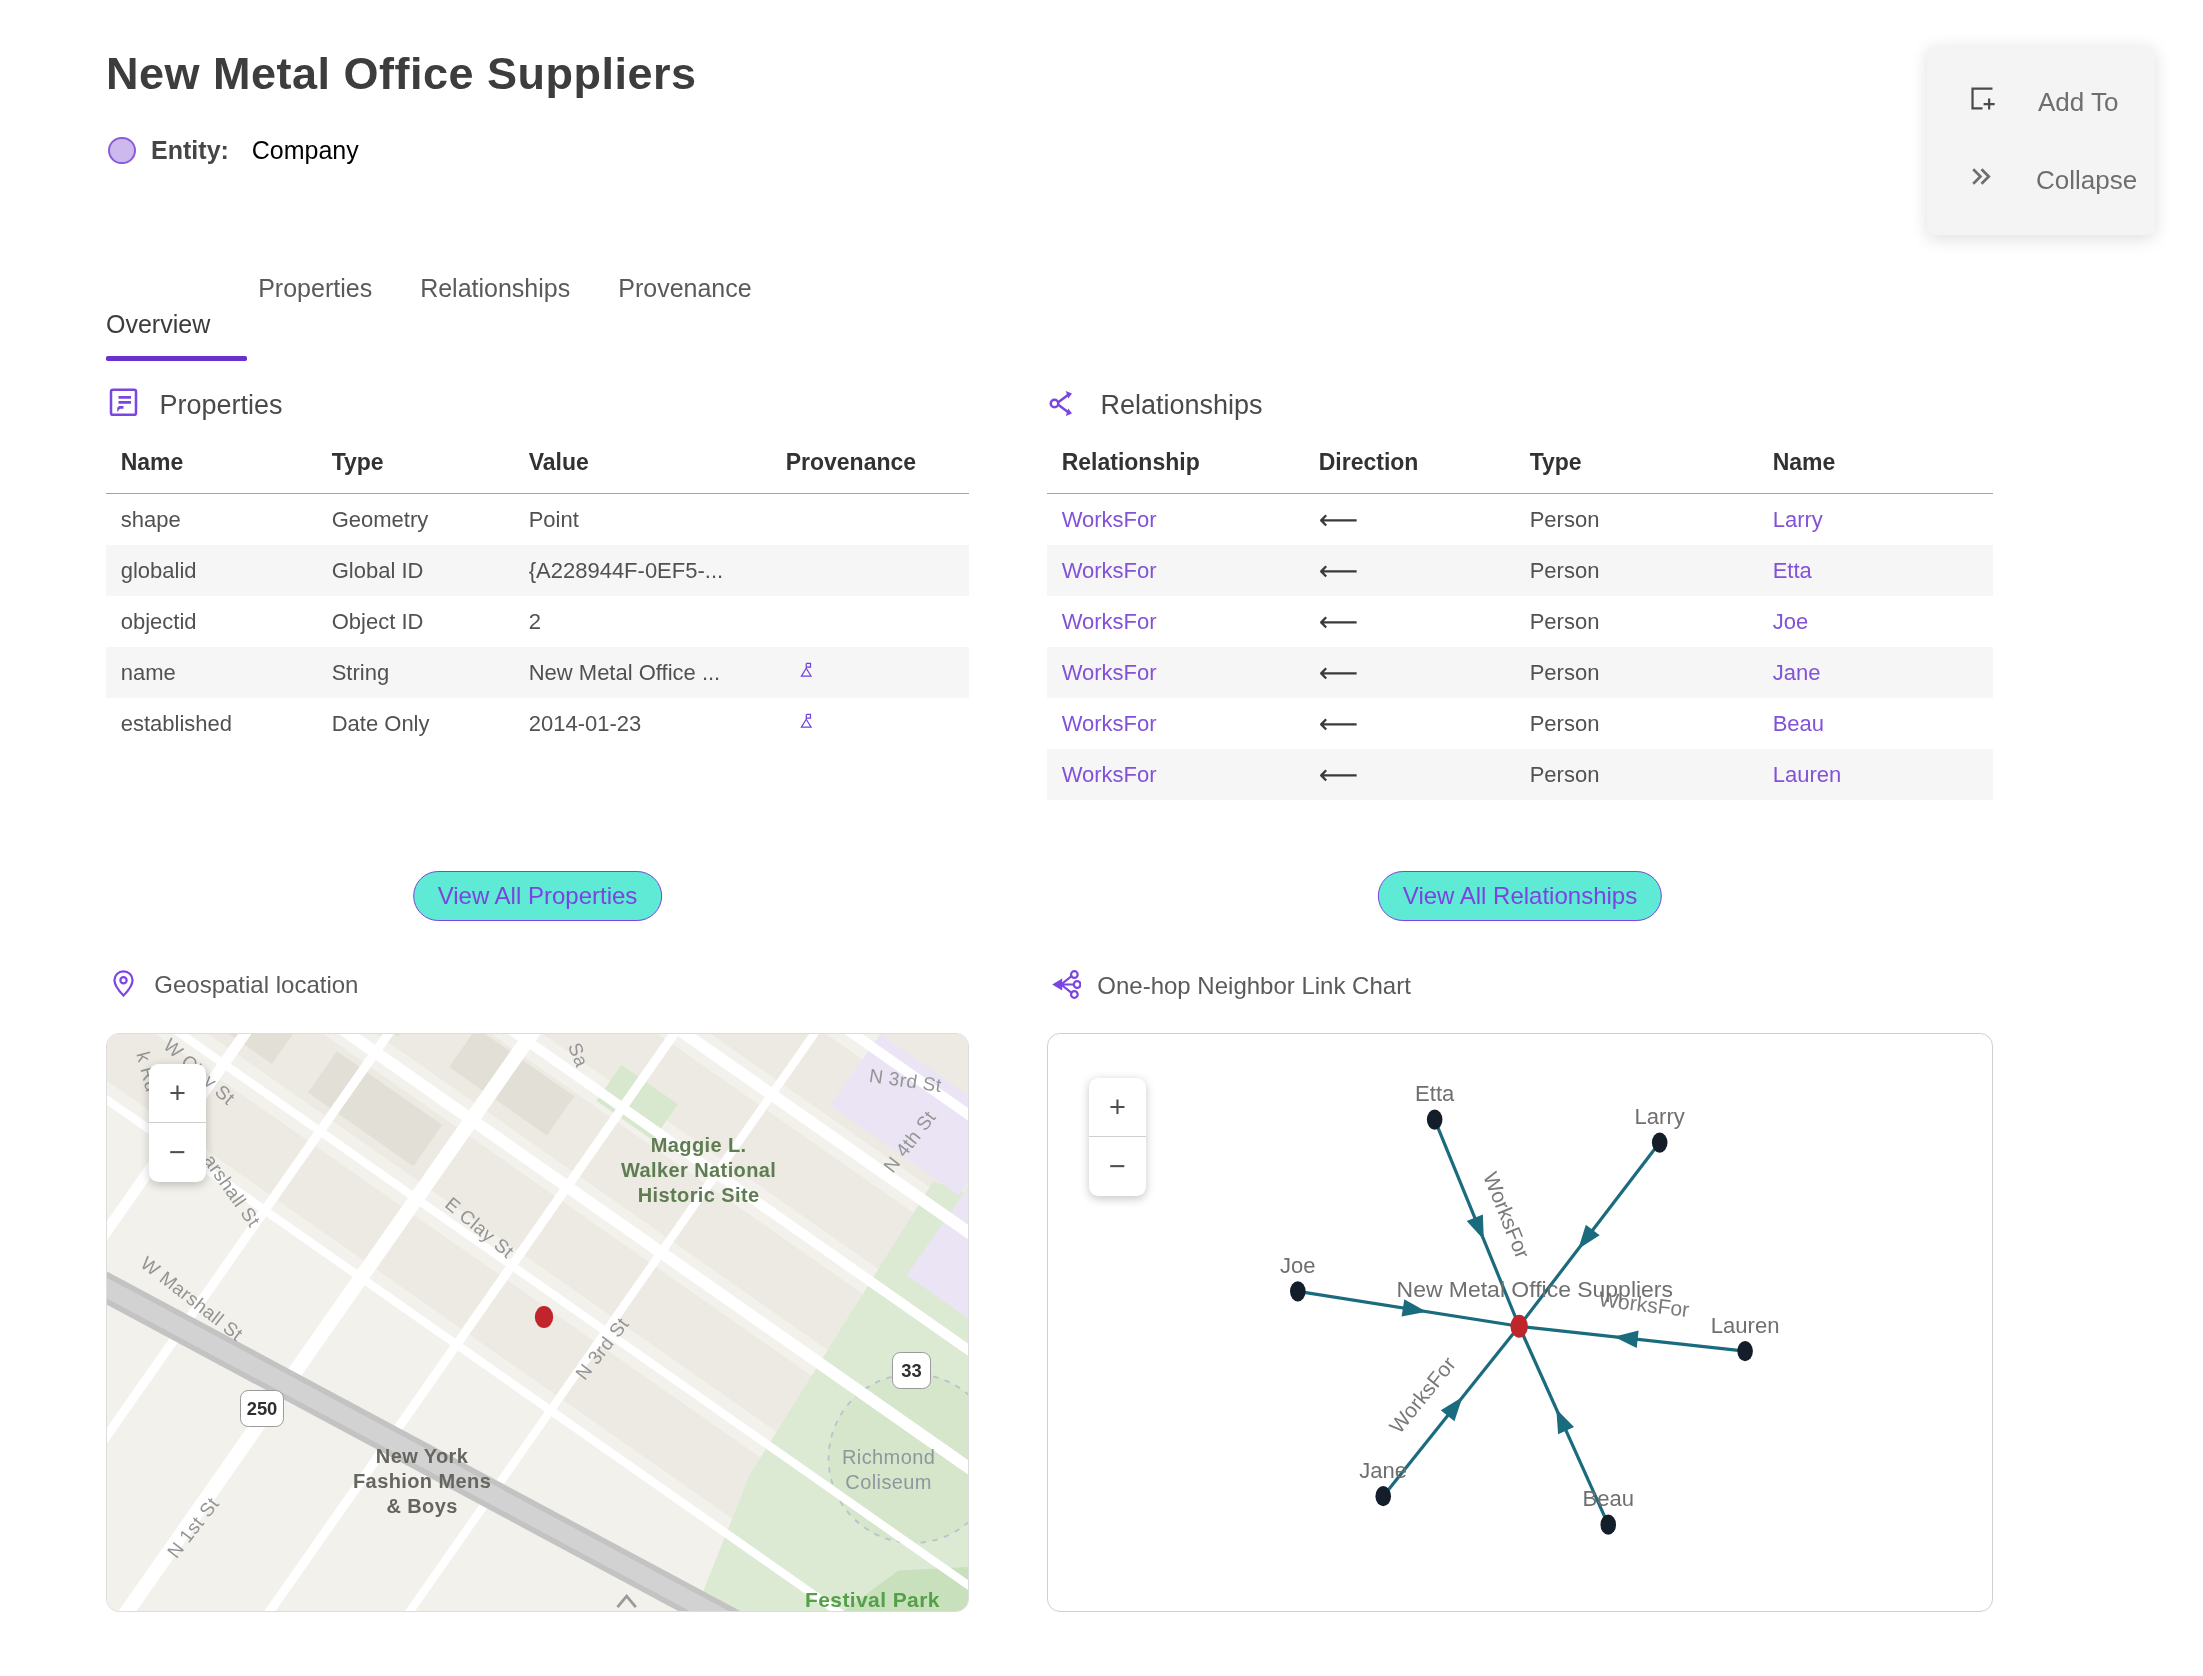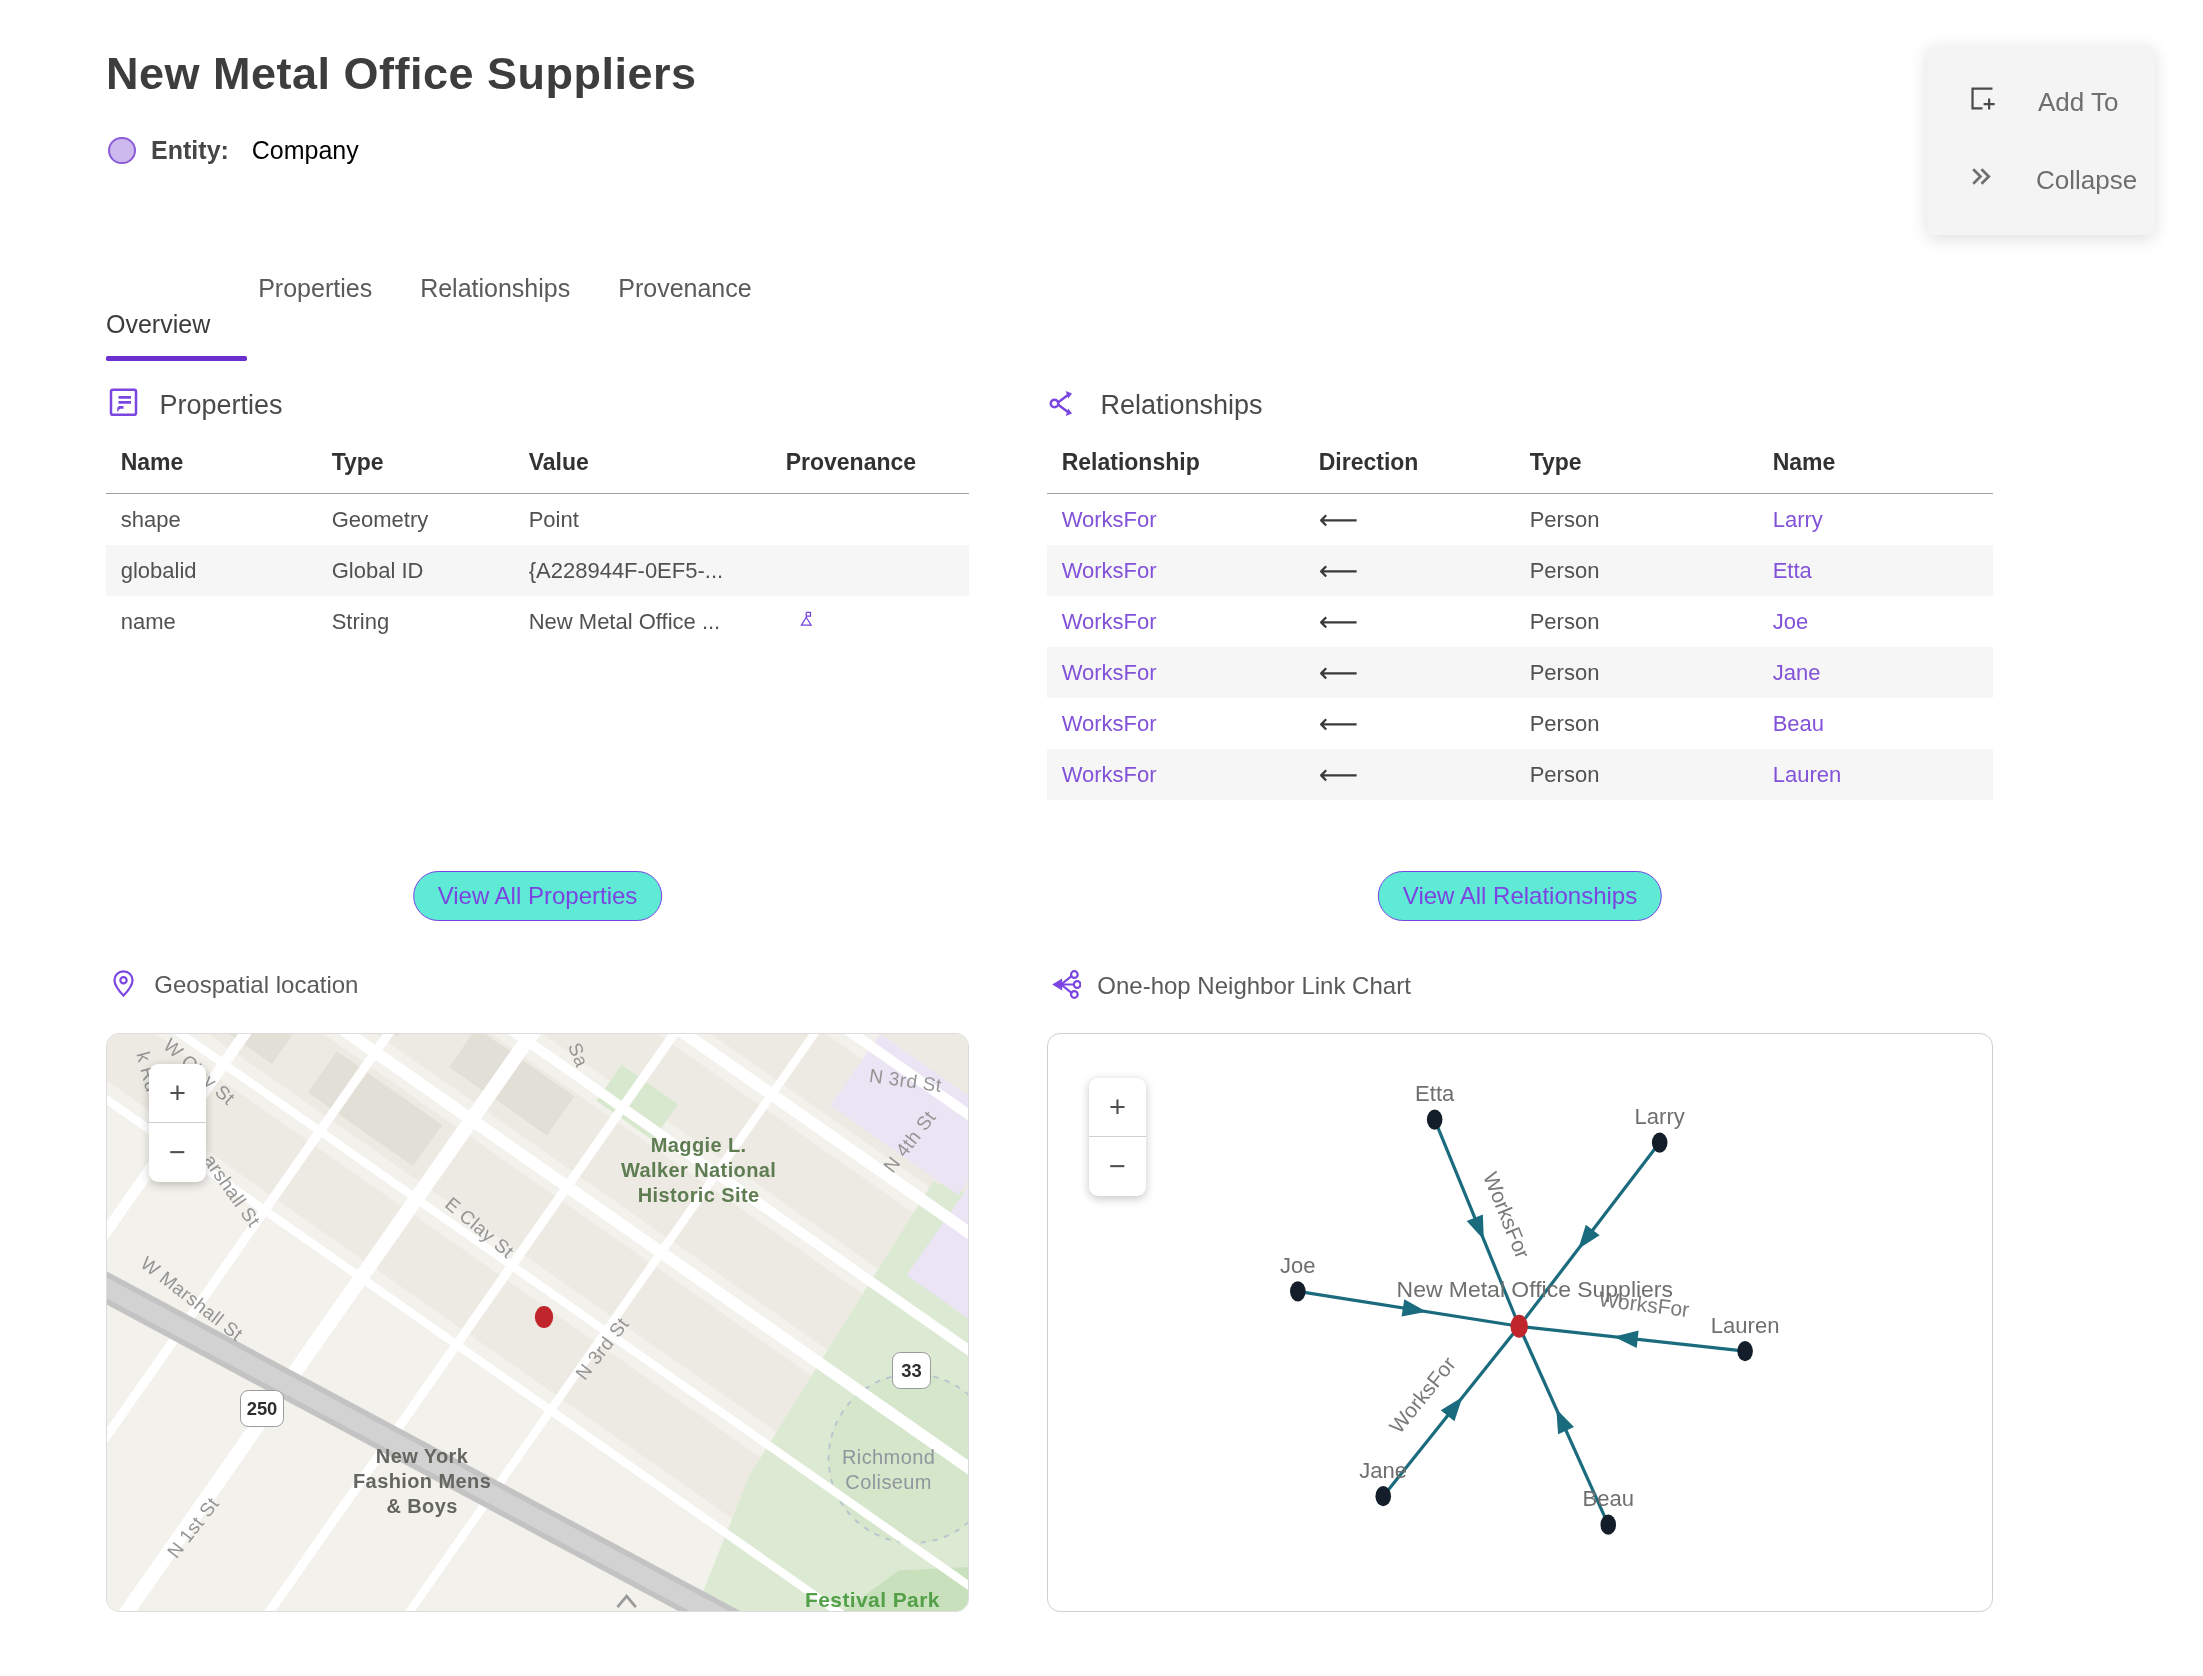--- a/index.html
+++ b/index.html
@@ -146,23 +146,38 @@
           <div class="cell">Point</div>
           <div class="cell"></div>
         </div>
         <div class="trow">
           <div class="cell">globalid</div>
           <div class="cell">Global ID</div>
           <div class="cell">{A228944F-0EF5-...</div>
           <div class="cell"></div>
         </div>
         <div class="trow">
+          <div class="cell">objectid</div>
+          <div class="cell">Object ID</div>
+          <div class="cell">2</div>
+          <div class="cell"></div>
+        </div>
+        <div class="trow">
           <div class="cell">name</div>
           <div class="cell">String</div>
           <div class="cell">New Metal Office ...</div>
+          <div class="cell"><svg width="27.5" height="29" viewBox="0 0 24 26" fill="none" stroke="#7040e0" stroke-width="2" style="padding-left: 13px;">
+    <path d="M4 24 L12 11 L20 24 Z"></path>
+    <path d="M12 11 V3 M12 3 H19 V9 H12"></path>
+  </svg></div>
+        </div>
+        <div class="trow">
+          <div class="cell">established</div>
+          <div class="cell">Date Only</div>
+          <div class="cell">2014-01-23</div>
           <div class="cell"><svg width="27.5" height="29" viewBox="0 0 24 26" fill="none" stroke="#7040e0" stroke-width="2" style="padding-left: 13px;">
     <path d="M4 24 L12 11 L20 24 Z"></path>
     <path d="M12 11 V3 M12 3 H19 V9 H12"></path>
   </svg></div>
         </div>
       </div>
   </div>
 
   <button class="view-all">View All Properties</button>
 

